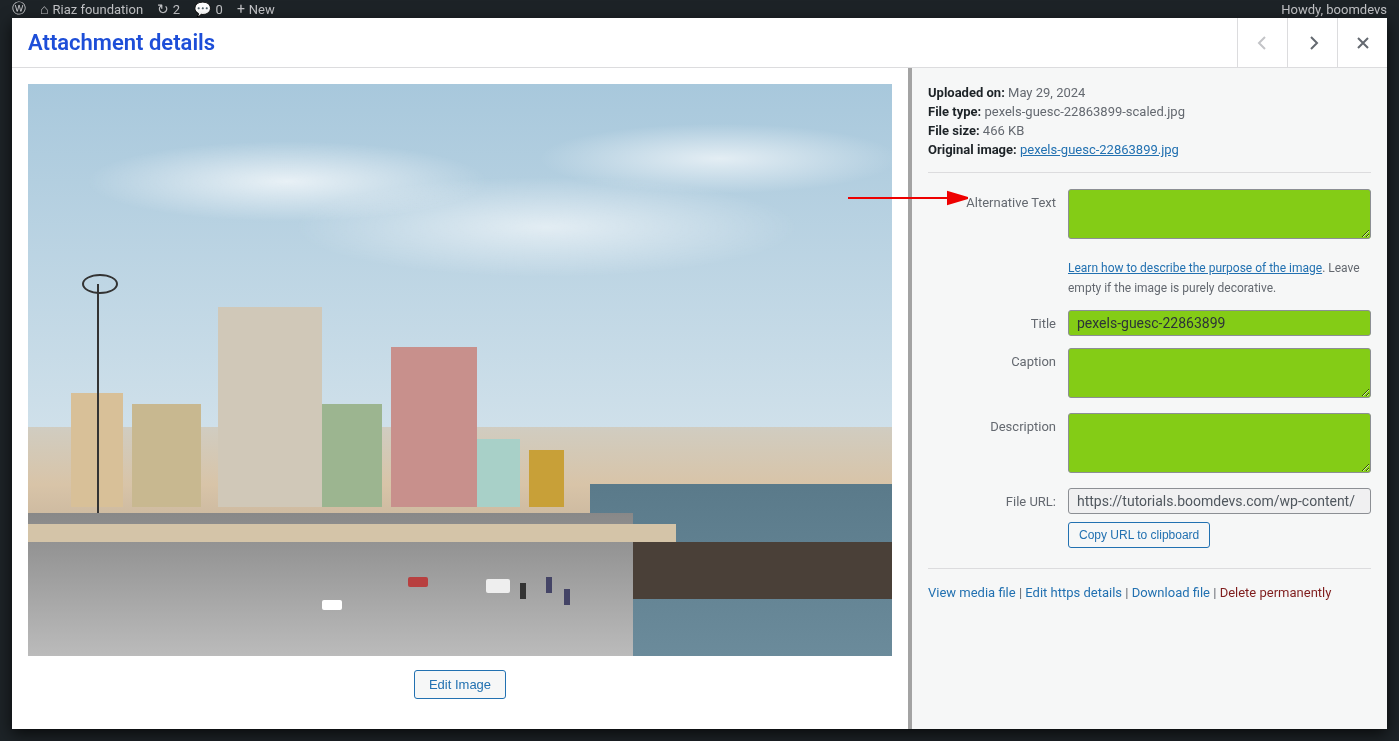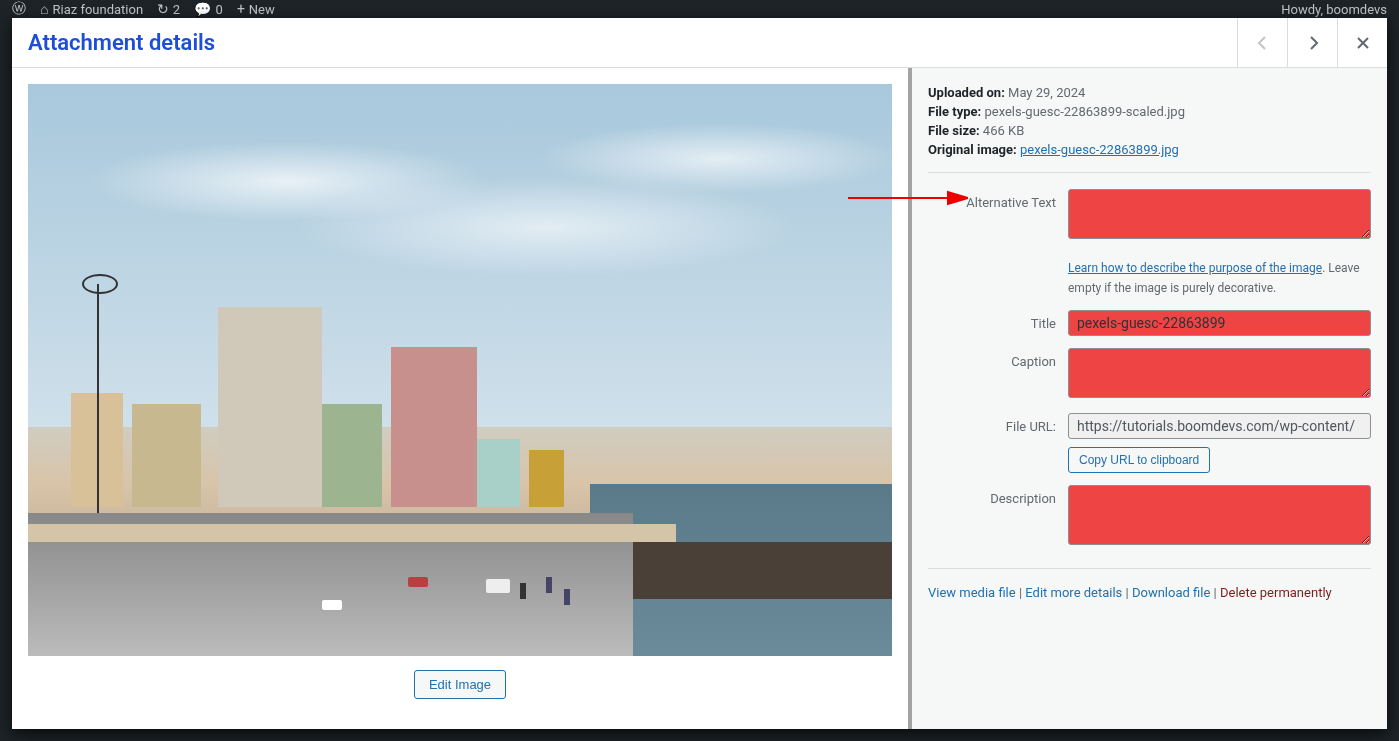--- a/index.html
+++ b/index.html
@@ -163,21 +163,21 @@
     .form-field {
       flex: 1;
     }
     .form-field input[type="text"],
     .form-field textarea {
       width: 100%;
       border: 1px solid #8c8f94;
       border-radius: 3px;
       padding: 4px 8px;
       font-size: 14px;
-      background: #ef4444;
+      background: #84cc16;
       color: #2c3338;
       font-family: inherit;
     }
     .form-field textarea { height: 50px; resize: vertical; }
     .form-field textarea.tall { height: 60px; }
     .help-text {
       font-size: 12px;
       margin-top: 16px;
       color: #646970;
       line-height: 20px;
@@ -308,32 +308,32 @@
       </div>
 
       <div class="form-row">
         <label class="form-label">Caption</label>
         <div class="form-field">
           <textarea style=""></textarea>
         </div>
       </div>
 
       <div class="form-row">
+        <label class="form-label">Description</label>
+        <div class="form-field">
+          <textarea class="tall" style=""></textarea>
+        </div>
+      </div>
+
+      <div class="form-row">
         <label class="form-label">File URL:</label>
         <div class="form-field">
           <input type="text" class="readonly" readonly="" value="https://tutorials.boomdevs.com/wp-content/" style="">
           <button class="copy-btn">Copy URL to clipboard</button>
         </div>
       </div>
 
-      <div class="form-row">
-        <label class="form-label">Description</label>
-        <div class="form-field">
-          <textarea class="tall" style=""></textarea>
-        </div>
-      </div>
-
       <div class="actions">
-        <a href="#">View media file</a><span> | </span><a href="#">Edit more details</a><span> | </span><a href="#">Download file</a><span> | </span><a href="#" class="delete">Delete permanently</a>
+        <a href="#">View media file</a><span> | </span><a href="#">Edit https details</a><span> | </span><a href="#">Download file</a><span> | </span><a href="#" class="delete">Delete permanently</a>
       </div>
     </div>
   </div>
 </div>
 
 </body></html>

